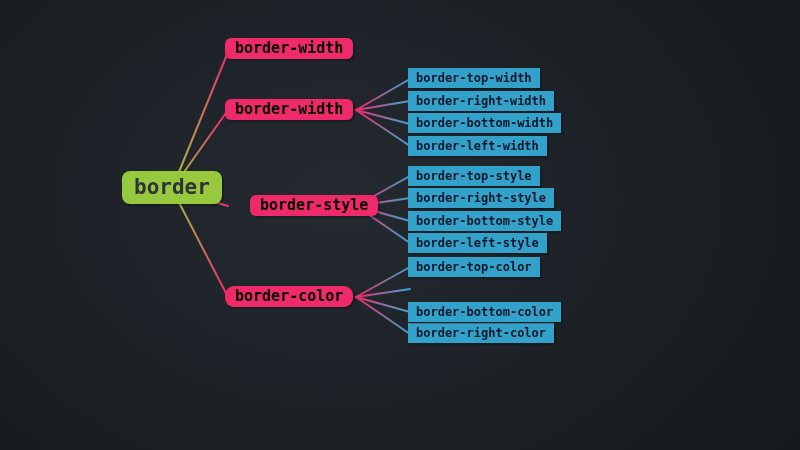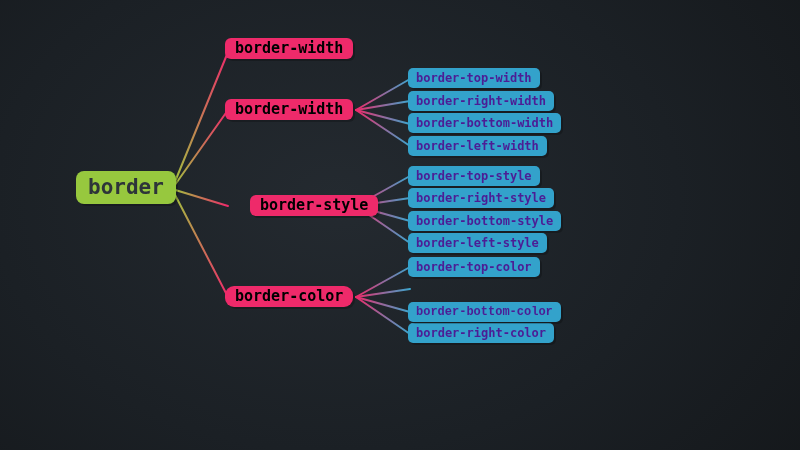--- a/index.html
+++ b/index.html
@@ -23,36 +23,37 @@
     white-space: nowrap;
     box-shadow: 2px 2px 0 rgba(0,0,0,0.22);
   }
   .node-root {
     background: #97c83e;
     color: #2d3439;
     font-size: 21px;
     line-height: 25px;
     padding: 4px 12px;
     border-radius: 8px;
+    margin-left: 46px;
   }
   .node-branch {
     background: #ee2a6a;
     color: #000000;
     font-size: 15px;
     line-height: 17px;
     padding: 2px 10px;
     border-radius: 6px;
   }
   .node-child {
     background: #33a2cb;
-    color: #4c1d95;
+    color: #0f172a;
     font-size: 12px;
     line-height: 14px;
     padding: 3px 8px;
-    border-radius: 5px;
+    border-radius: 0;
   }
 </style>
 </head>
 <body>
 
 <div class="canvas">
 
   <svg class="links" viewBox="0 0 800 450" xmlns="http://www.w3.org/2000/svg">
     <defs>
       <linearGradient id="g0" gradientUnits="userSpaceOnUse" x1="172" y1="189" x2="228" y2="52">
@@ -152,15 +153,15 @@
   <div class="node node-child" style="left:408px; top:113px;">border-bottom-width</div>
   <div class="node node-child" style="left:408px; top:136px;">border-left-width</div>
 
   <div class="node node-child" style="left:408px; top:166px;">border-top-style</div>
   <div class="node node-child" style="left:408px; top:188px;">border-right-style</div>
   <div class="node node-child" style="left:408px; top:211px;">border-bottom-style</div>
   <div class="node node-child" style="left:408px; top:233px;">border-left-style</div>
 
   <div class="node node-child" style="left:408px; top:257px;">border-top-color</div>
   <div class="node node-child" style="left:408px; top:279px;margin-top:44px;">border-right-color</div>
-  <div class="node node-child" style="left:408px; top:302px;font-family:Liberation Mono, monospace;">border-bottom-color</div>
+  <div class="node node-child" style="left:408px; top:302px;">border-bottom-color</div>
 
 </div>
 
 </body></html>

